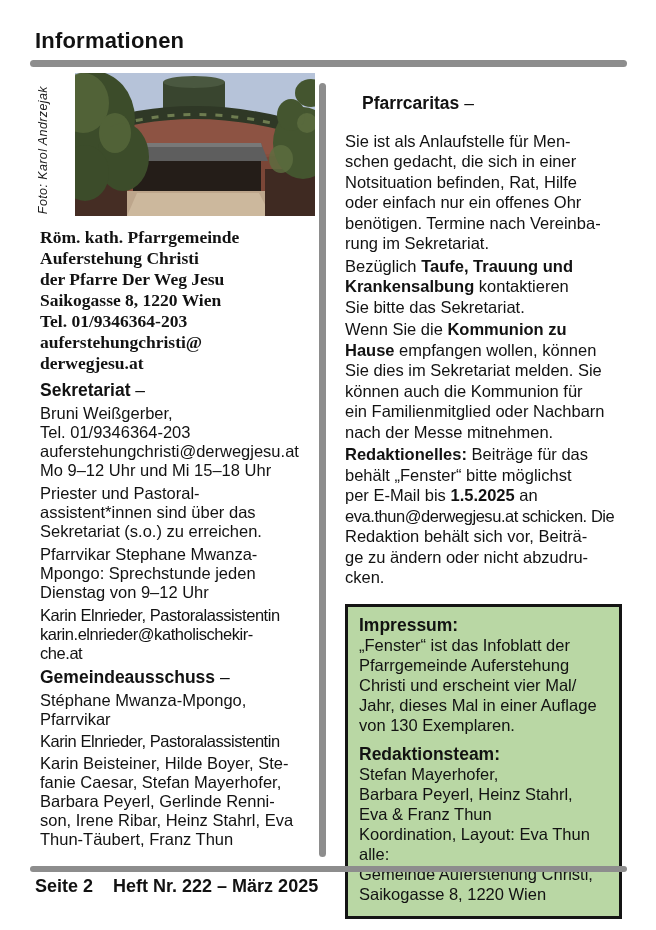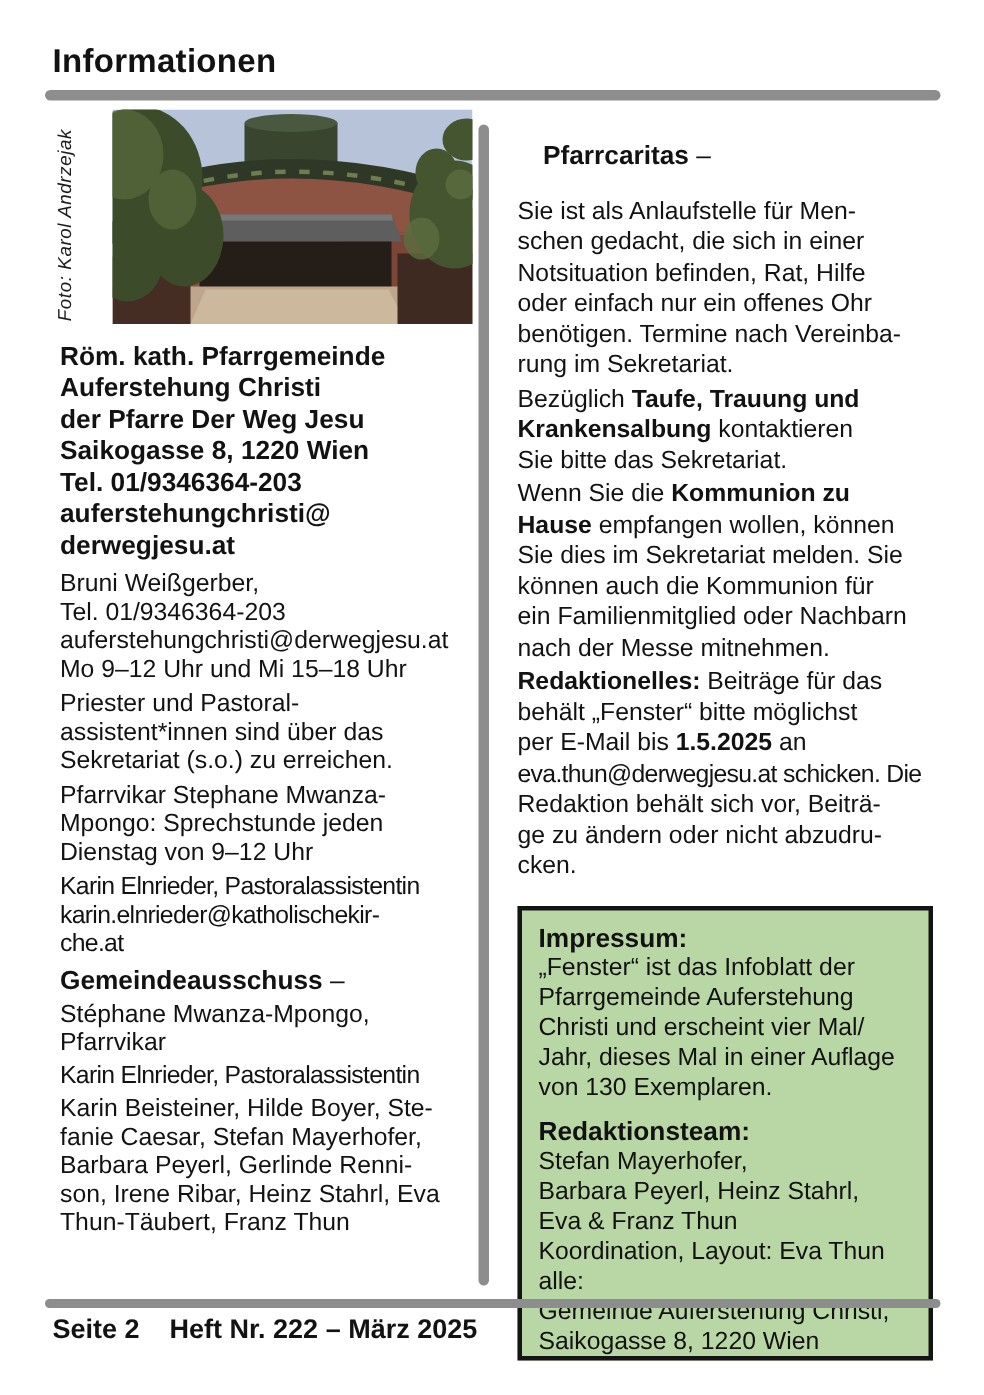--- a/index.html
+++ b/index.html
@@ -28,38 +28,38 @@
   }
   .photo-row { position:relative; height:143px; margin-bottom:11px; }
   .photo-credit {
     position:absolute; left:-6px; bottom:2px;
     writing-mode:vertical-rl; transform:rotate(180deg);
     font-style:italic; font-size:12.5px; letter-spacing:.4px; color:#1c1c1c;
     white-space:nowrap;
   }
   .photo-frame { position:absolute; left:35px; top:0; width:240px; height:143px; }
   .pre { white-space:pre-line; }
-  .intro { font-weight:bold; font-size:17.5px; line-height:21px; margin:0; }
+  .intro { font-weight:bold; font-size:17.5px; line-height:21px; margin:0;font-family:Liberation Serif, serif; }
   .h { font-size:17.5px; font-weight:bold; line-height:21px; margin:3px 0 3px; }
   .h .dash { font-weight:normal; }
   .p  { margin:0 0 4px; }
   .narrow { letter-spacing:-.45px; }
 
   
   .col-right {
     position:absolute; left:345px; top:76px; width:277px;
     font-size:16.5px; line-height:20.5px;
   }
   .col-right .h { margin:17px; line-height:20.5px; }
   .p-r { margin:0 0 2px; }
   b { font-weight:bold; }
 
   .impressum {
     margin-top:16px; background:#b9d7a4; border:3px solid #141414;
-    padding:8px 11px 0; line-height:20px;
+    padding:8px 11px 12px; line-height:20px;
   }
   .impressum .box-title { font-weight:bold; font-size:17.5px; }
   .impressum .team-title { margin-top:9px; }
 
   
   .footer-text {
     position:absolute; left:35px; top:876px;
     font-size:18px; font-weight:bold; display:flex; gap:20px;
   }
 </style>
@@ -115,20 +115,21 @@
   </div>
 
   <p class="intro pre">Röm. kath. Pfarrgemeinde
 Auferstehung Christi
 der Pfarre Der Weg Jesu</p>
   <p class="intro pre" style="margin-bottom:6px;">Saikogasse 8, 1220 Wien
 Tel. 01/9346364-203
 auferstehungchristi@
 derwegjesu.at</p>
 
+  <div class="h"><span>Sekretariat</span><span class="dash"> –</span></div>
   <p class="p pre">Bruni Weißgerber,
 Tel. 01/9346364-203
 auferstehungchristi@derwegjesu.at
 Mo 9–12 Uhr und Mi 15–18 Uhr</p>
 
   <p class="p pre">Priester und Pastoral-
 assistent*innen sind über das
 Sekretariat (s.o.) zu erreichen.</p>
   <p class="p pre">Pfarrvikar Stephane Mwanza-
 Mpongo: Sprechstunde jeden

